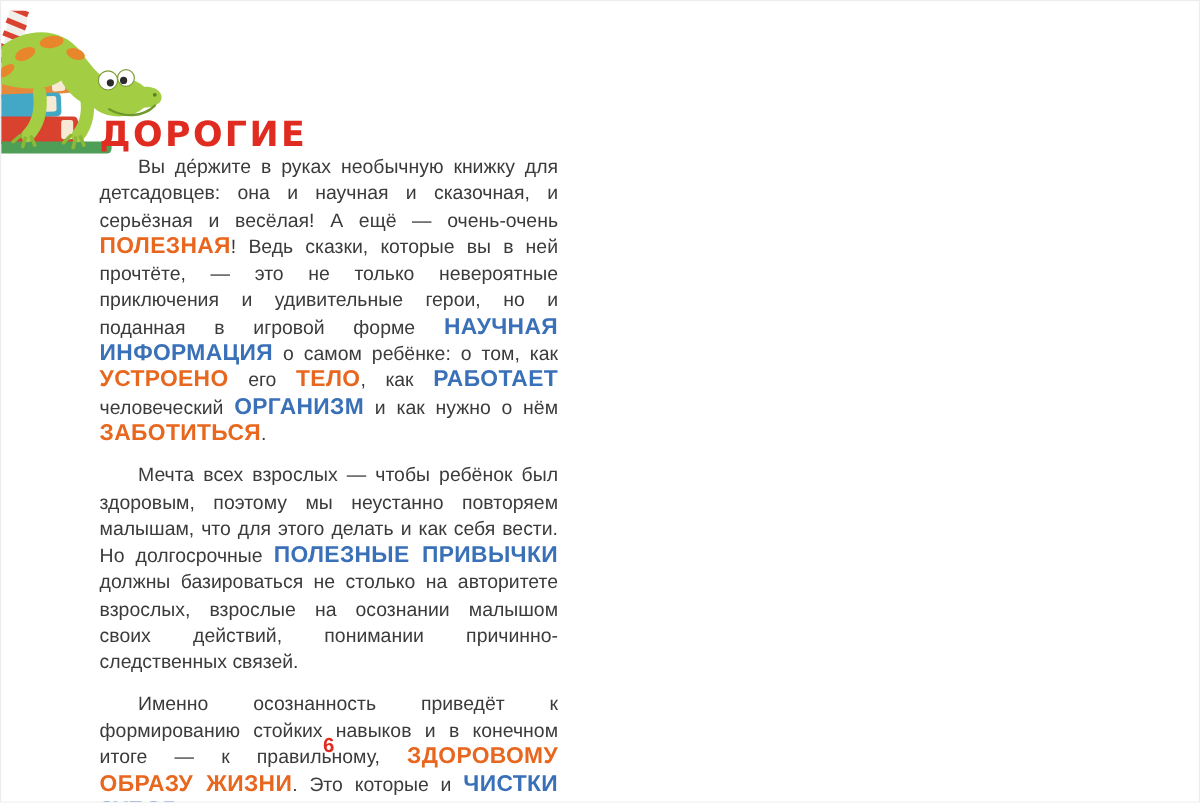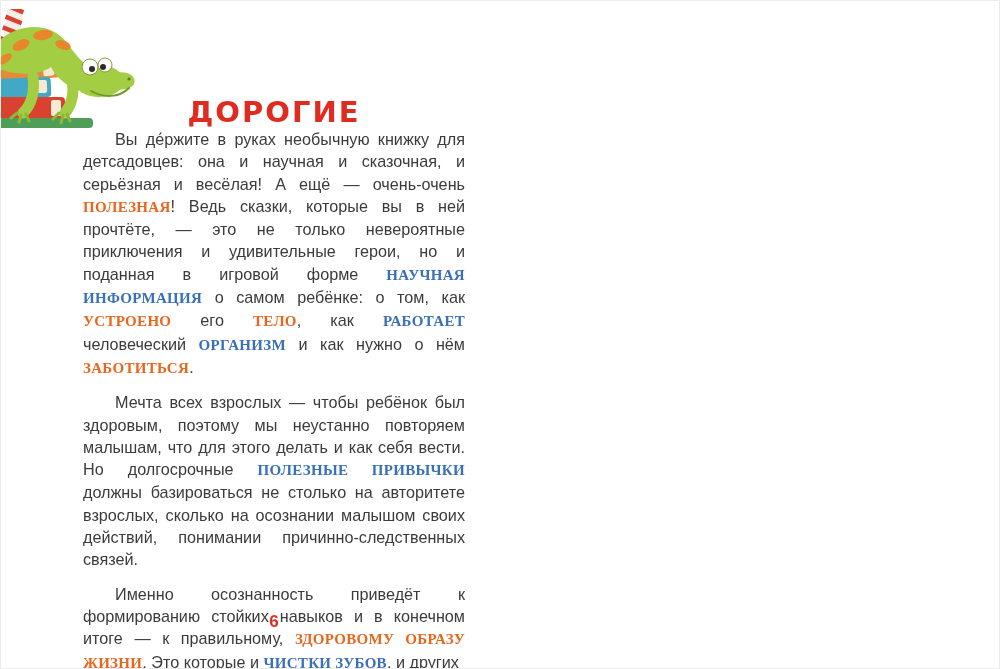--- a/index.html
+++ b/index.html
@@ -8,32 +8,32 @@
   html,body{margin:0;padding:0;background:#ffffff;}
   .spread{
     position:relative;width:1000px;height:669px;background:#ffffff;
     border:1px solid #ededed;box-sizing:border-box;overflow:hidden;
     font-family:"Liberation Sans",sans-serif;color:var(--text);
   }
   .page{position:absolute;top:0;height:669px;width:500px;}
   .page-left{left:0;} .page-right{left:500px;}
 
   .title{
-    position:absolute;left:82px;top:46px;width:382px;text-align:center;
+    position:absolute;left:82px;top:46px;width:382px;
     color:var(--red);font-family:"DejaVu Sans",sans-serif;font-weight:800;
     font-size:29px;line-height:35px;letter-spacing:2px;text-transform:uppercase;margin-top:48px;
   }
   .body-col{
     position:absolute;width:382px;font-size:16.2px;line-height:22.3px;
     text-align:justify;color:var(--text);
   }
   .left-col{left:82px;top:127px;}
   .body-col p{margin:0 0 12px 0;text-indent:32px;}
   .hl{
-    font-family:Liberation Serif, serif;font-weight:700;font-size:15px;
+    font-family:Liberation Sans, sans-serif;font-weight:700;font-size:19px;
     letter-spacing:0.3px;white-space:normal;
   }
   .hl-blue{color:var(--blue);} .hl-orange{color:var(--orange);}
 
   .page-number{
     position:absolute;left:82px;top:611px;width:382px;text-align:center;
     color:var(--red);font-size:17px;font-weight:bold;
   }
   .dino-illu{position:absolute;left:0px;top:8px;width:138px;height:132px;}
 </style>
@@ -76,21 +76,21 @@
         <path d="M58,104 l-6,6 M62,106 l-2,8 M66,105 l3,7" stroke="#8cb737" stroke-width="3" stroke-linecap="round"></path>
         <path d="M32,68 C34,84 30,96 22,104" stroke="#a3ce44" stroke-width="11" fill="none" stroke-linecap="round"></path>
         <path d="M16,104 l-6,5 M20,106 l-2,7 M25,105 l3,7" stroke="#8cb737" stroke-width="3" stroke-linecap="round"></path>
       </g>
     </svg>
 
     <h1 class="title"><span>Дорогие</span><br></h1>
 
     <div class="body-col left-col">
       <p><span>Вы де́ржите в руках необычную книжку для детсадовцев: она и научная и сказочная, и серьёзная и весёлая! А ещё — очень-очень </span><span class="hl hl-orange">ПОЛЕЗНАЯ</span><span>! Ведь сказки, которые вы в ней прочтёте, — это не только невероятные приключения и удивительные герои, но и поданная в игровой форме </span><span class="hl hl-blue">НАУЧНАЯ ИНФОРМАЦИЯ</span><span> о самом ребёнке: о том, как </span><span class="hl hl-orange">УСТРОЕНО</span><span> его </span><span class="hl hl-orange">ТЕЛО</span><span>, как </span><span class="hl hl-blue">РАБОТАЕТ</span><span> человеческий </span><span class="hl hl-blue">ОРГАНИЗМ</span><span> и как нужно о нём </span><span class="hl hl-orange">ЗАБОТИТЬСЯ</span><span>.</span></p>
-      <p><span>Мечта всех взрослых — чтобы ребёнок был здоровым, поэтому мы неустанно повторяем малышам, что для этого делать и как себя вести. Но долгосрочные </span><span class="hl hl-blue">ПОЛЕЗНЫЕ ПРИВЫЧКИ</span><span> должны базироваться не столько на авторитете взрослых, сколько на осознании малышом своих действий, понимании причинно-следственных связей.</span></p>
+      <p><span>Мечта всех взрослых — чтобы ребёнок был здоровым, поэтому мы неустанно повторяем малышам, что для этого делать и как себя вести. Но долгосрочные </span><span class="hl hl-blue">ПОЛЕЗНЫЕ ПРИВЫЧКИ</span><span> должны базироваться не столько на авторитете взрослых, взрослые на осознании малышом своих действий, понимании причинно-следственных связей.</span></p>
       <p><span>Именно осознанность приведёт к формированию стойких навыков и в конечном итоге — к правильному, </span><span class="hl hl-orange">ЗДОРОВОМУ ОБРАЗУ ЖИЗНИ</span><span>. Это которые и </span><span class="hl hl-blue">ЧИСТКИ ЗУБОВ</span><span>, и других </span></p>
     </div>
 
     <div class="page-number">6</div>
   </section>
 
   <section class="page page-right">
 
     
 

